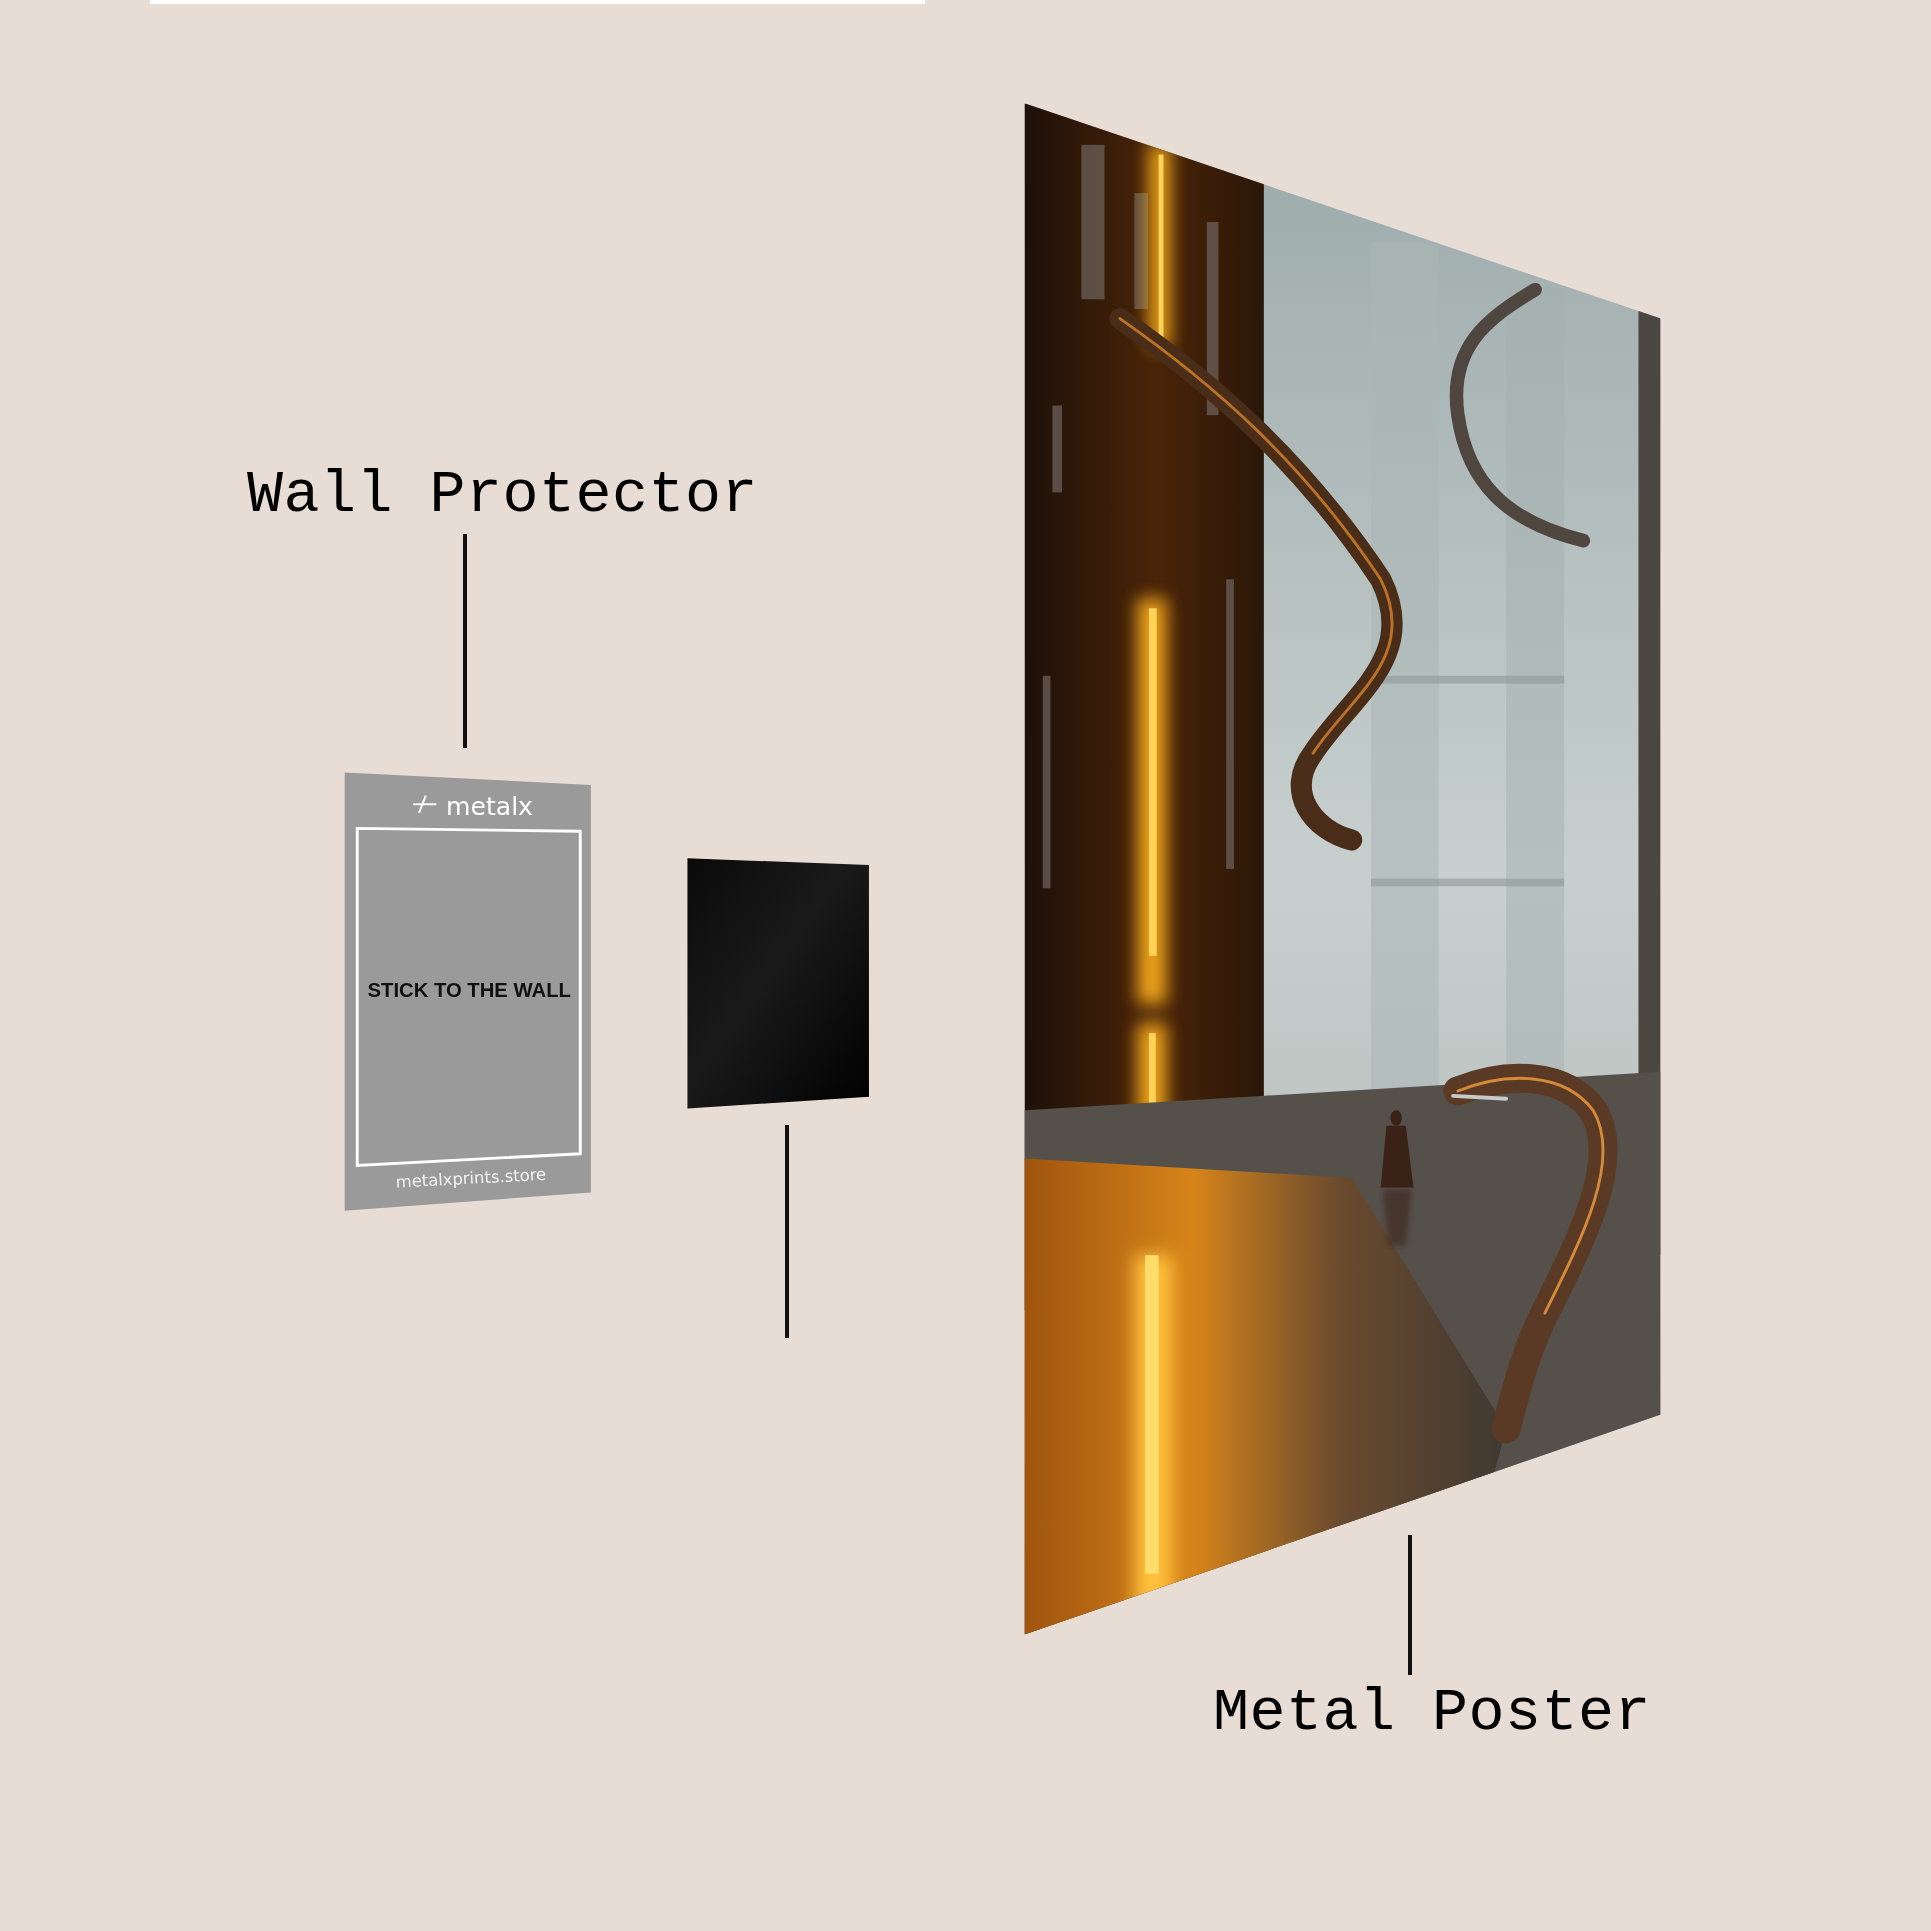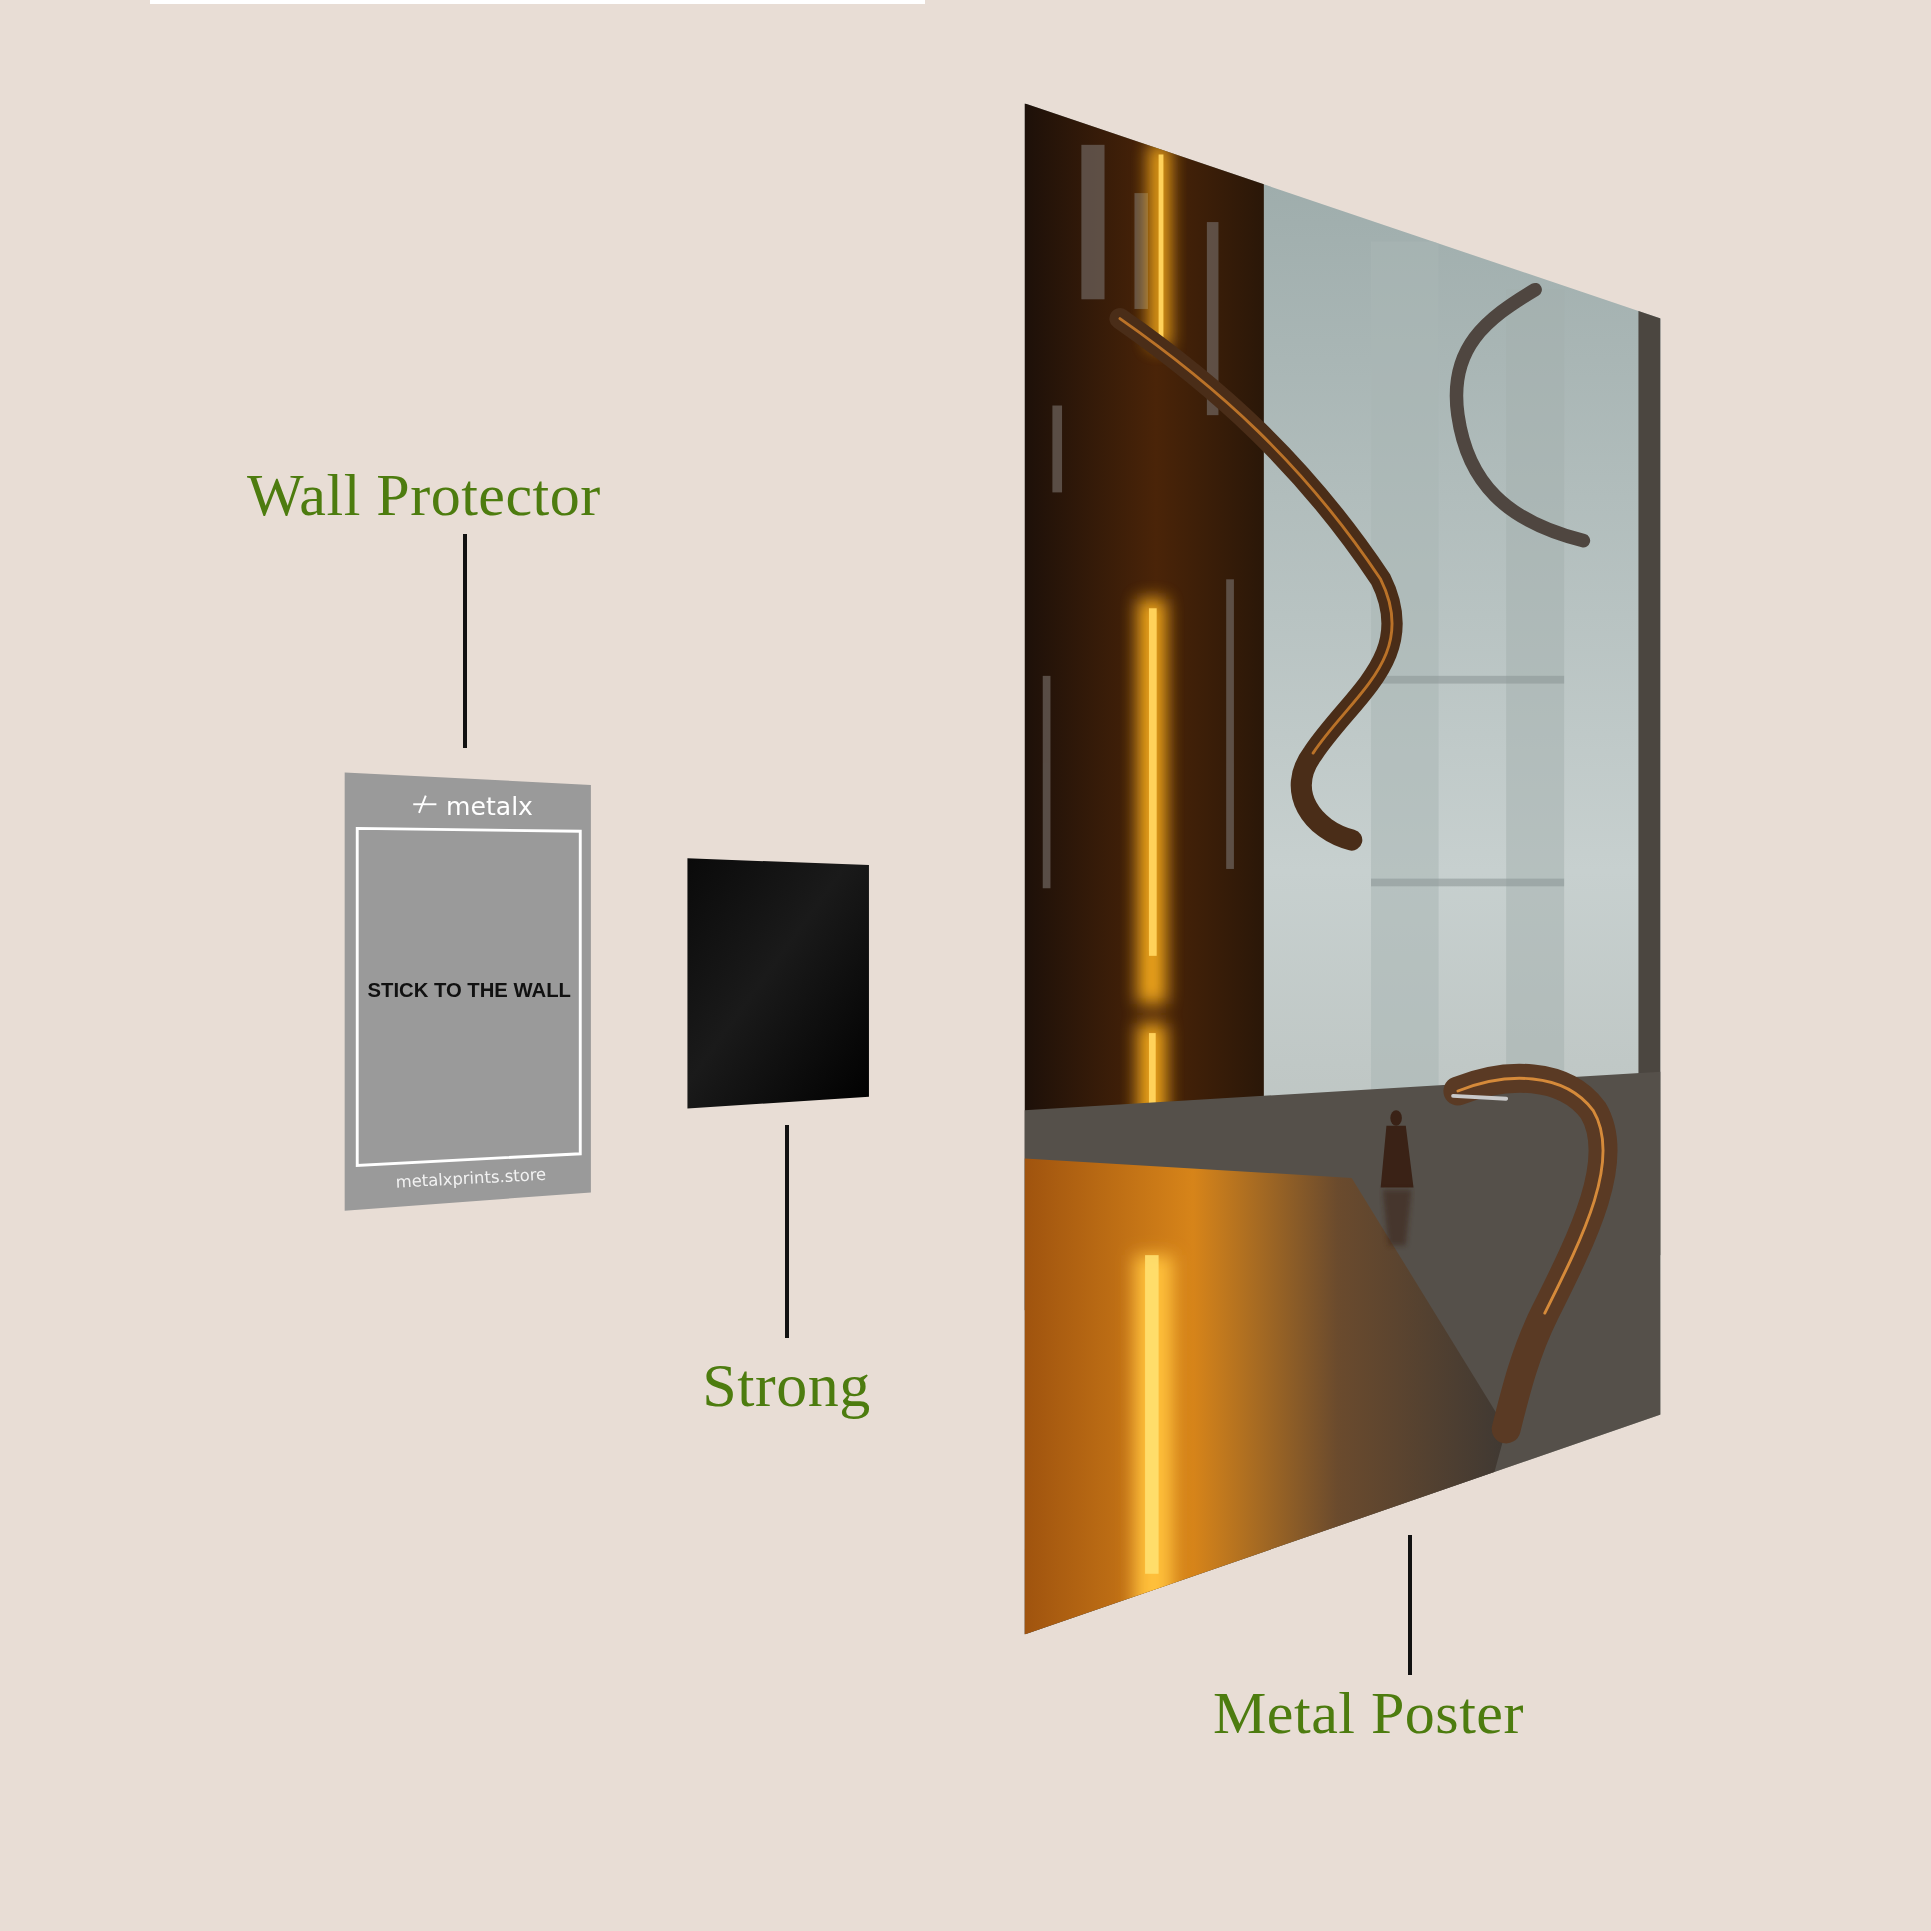--- a/index.html
+++ b/index.html
@@ -8,22 +8,22 @@
       background: #e8ddd5;
       position: relative;
       overflow: hidden;
       font-family: "DejaVu Sans", "Liberation Sans", sans-serif;
     }
     .top-bar {
       position: absolute; left: 150px; top: 0; width: 775px; height: 3.9px;
       background: #ffffff;
     }
     .label {
-      position: absolute; color: #4d7c0f;
-      font-family: Liberation Serif, serif;
+      position: absolute; color: #000000;
+      font-family: Liberation Mono, monospace;
       font-weight: 400; letter-spacing: 0.5px;
       white-space: nowrap; line-height: 1;
     }
     .label-wall { left: 247px; top: 465px; font-size: 60px; }
     .label-magnet { left: 666px; top: 1348px; width: 241px; text-align: center; font-size: 62px; line-height: 75px; white-space: normal; }
     .label-poster { left: 1213px; top: 1683px; font-size: 60px; text-align: center; }
     .leader {
       position: absolute; width: 3.9px; background: #111;
     }
     .leader-wall { left: 463px; top: 534px; height: 214px; }
@@ -141,18 +141,17 @@
       <path d="M1432,1232 L1462,1232 L1456,1290 L1438,1290 Z" fill="#3a2216" opacity="0.55" filter="url(#softBlur)"></path>
     </g>
   </g>
 </svg>
 
 <div class="label label-wall">Wall Protector</div>
 <div class="leader leader-wall"></div>
 
 <div class="leader leader-magnet"></div>
 <div class="label label-magnet">
-  <div>Strong</div>
 </div>
 
 <div class="leader leader-poster"></div>
 <div class="label label-poster">Metal Poster</div>
 
 
 </body></html>

